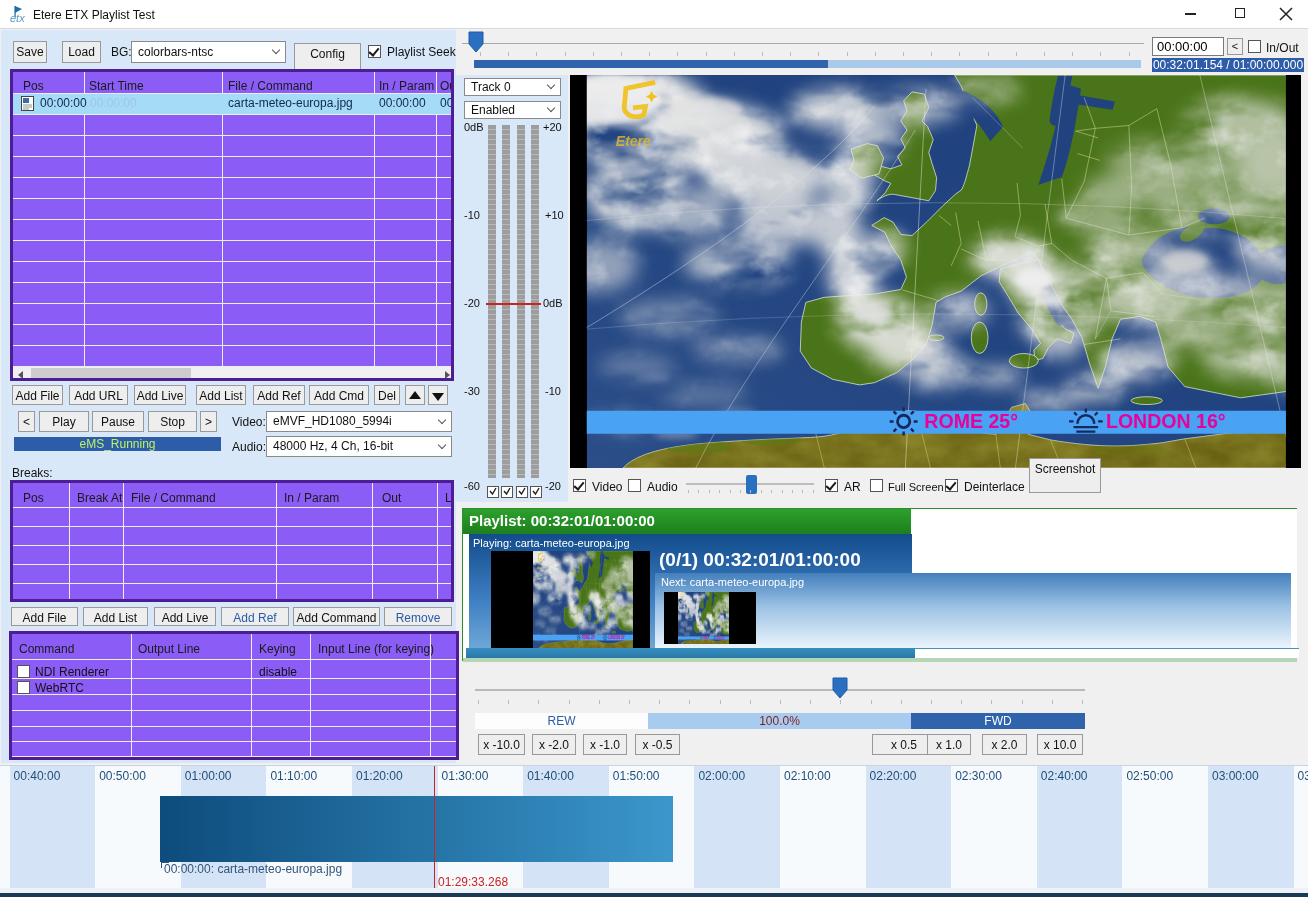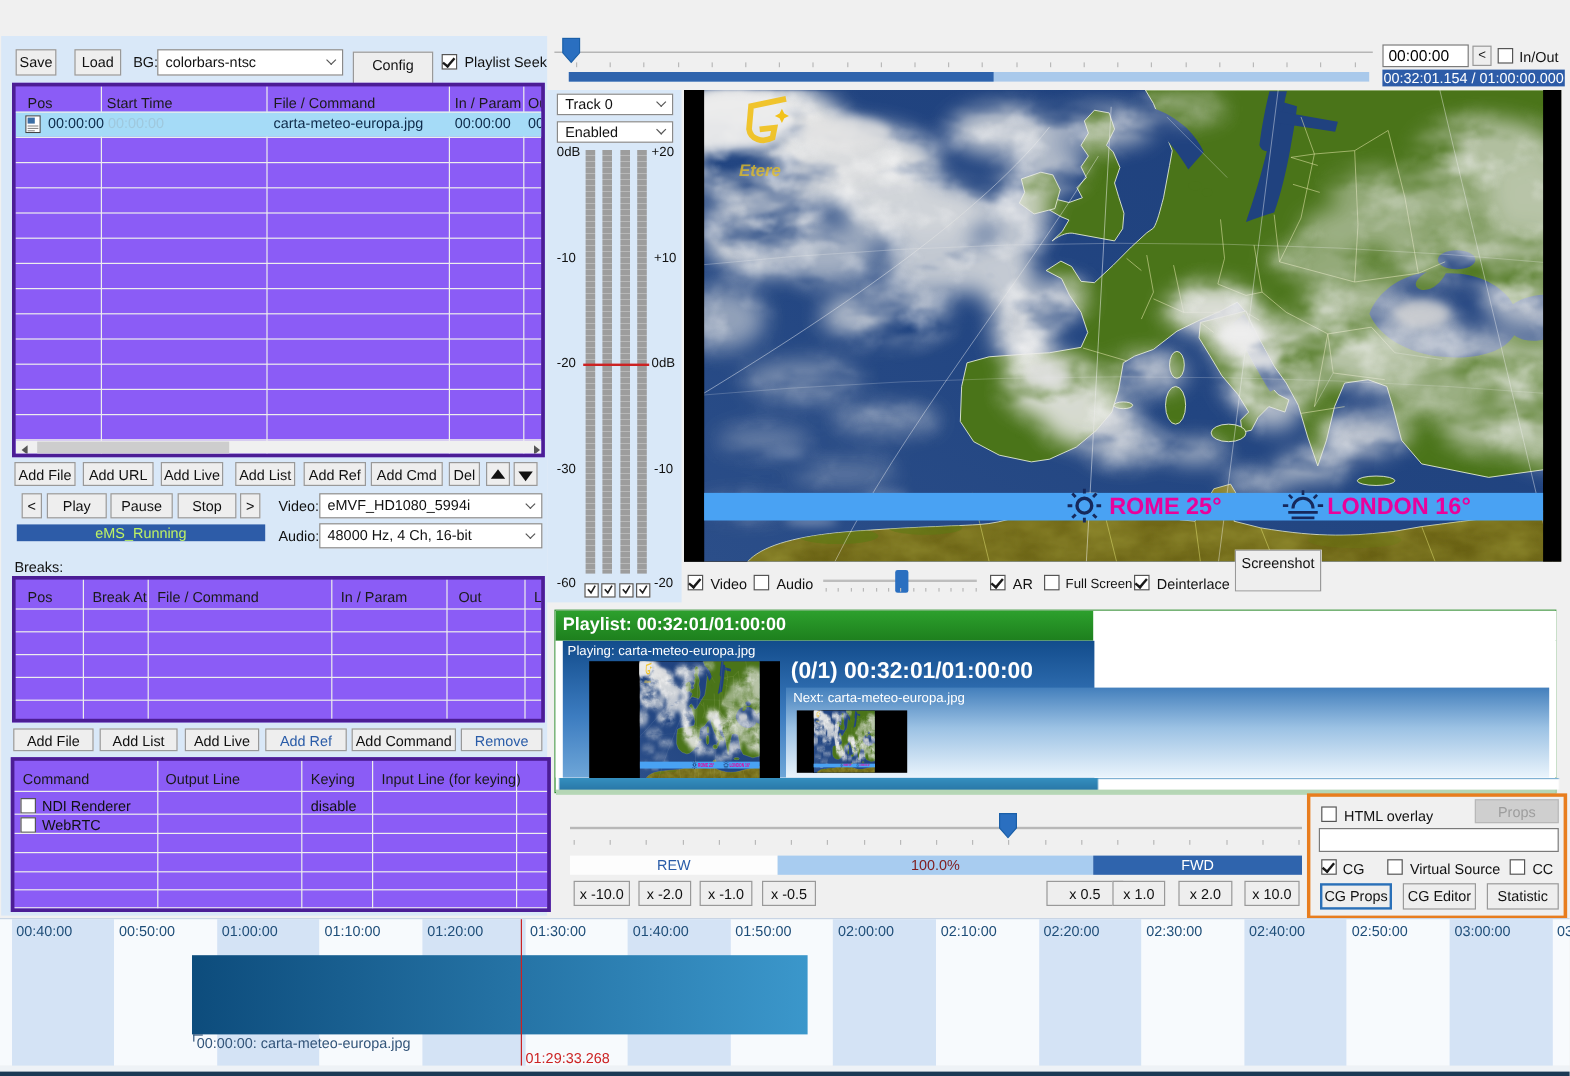--- a/index.html
+++ b/index.html
@@ -26,20 +26,33 @@
 
 #timeline { position:absolute; left:0; top:765px; width:1308px; height:123px; background:#f7fafd; border-top:1px solid #c8d4e4; }
 .stripe { position:absolute; top:0; height:123px; background:#d4e3f5; }
 .tlabel { position:absolute; top:3px; font-size:12px; color:#1f4e79; }
 
 .tick { position:absolute; width:1px; height:4px; background:#b9b9b9; }
 </style>
 </head>
 <body>
 <div id="win">
+  <div id="titlebar">
+    <svg class="abs" style="left:9px;top:4px" width="22" height="22" viewBox="0 0 22 22">
+      <polygon points="6,2 13,5 6,9" fill="#1d6fa5"></polygon>
+      <rect x="5.4" y="2" width="1.3" height="11" fill="#1d6fa5"></rect>
+      <text x="1" y="18" font-size="11" font-style="italic" fill="#5b9bbf" font-family="Liberation Sans">etx</text>
+    </svg>
+    <div class="lbl" style="left:33px;top:8px;font-size:12px;color:#101010">Etere ETX Playlist Test</div>
+    <div class="abs" style="left:1185px;top:13px;width:11px;height:1.6px;background:#222"></div>
+    <div class="abs" style="left:1235px;top:8px;width:10px;height:10px;border:1.4px solid #222"></div>
+    <svg class="abs" style="left:1279px;top:7px" width="14" height="14" viewBox="0 0 14 14">
+        <path d="M1,1 L13,13 M13,1 L1,13" stroke="#222" stroke-width="1.5"></path>
+      </svg>
+  </div>
   <div id="leftpanel">
 
     <div class="btn" style="left:12px;top:11px;width:34px;height:22px">Save</div>
     <div class="btn" style="left:61px;top:11px;width:39px;height:22px">Load</div>
     <div class="lbl" style="left:110px;top:15px">BG:</div>
     <div class="dd" style="left:130px;top:11px;width:155px;height:22px;line-height:20px">colorbars-ntsc<span class="ch"></span></div>
     <div class="btn" style="left:293px;top:13px;width:67px;height:38px">Config</div>
     <div class="cb ck" style="left:367px;top:15px"></div>
     <div class="lbl" style="left:386px;top:15px">Playlist Seek</div>
 
@@ -467,35 +480,20 @@
     <div class="abs" style="left:198px;top:67px;font-size:11px;color:#fff">Next: carta-meteo-europa.jpg</div>
     <div class="abs" style="left:201px;top:83px;width:92px;height:52px;background:#000">
       <svg class="abs" style="left:14px;top:0" width="51" height="52" viewBox="30 0 1240 700" preserveAspectRatio="none">
           <use href="#themap"></use>
         </svg>
     </div>
     <div class="abs" style="left:3px;top:139px;width:833px;height:10px;background:#fff;border-top:1px solid #4a90c0"></div>
     <div class="abs" style="left:3px;top:139px;width:449px;height:10px;background:linear-gradient(to bottom,#3590c0,#2a78a8)"></div>
     <div class="abs" style="left:0px;top:149px;width:834px;height:4px;background:#b5d6b5"></div>
   </div>
-  <div class="abs" style="left:1089px;top:661px;width:217px;height:105px;border:3px solid #e87d1e">
-    <div class="cb" style="left:9px;top:8px"></div>
-    <div class="lbl" style="left:28px;top:9px">HTML overlay</div>
-    <div class="btn" style="left:137px;top:2px;width:70px;height:20px;background:#cfcfcf;border-color:#b8b8b8;color:#9d9d9d">Props</div>
-    <div class="abs" style="left:7px;top:26px;width:200px;height:20px;background:#fff;border:1px solid #7a7a7a"></div>
-    <div class="cb ck" style="left:9px;top:52px"></div>
-    <div class="lbl" style="left:27px;top:53px">CG</div>
-    <div class="cb" style="left:64px;top:52px"></div>
-    <div class="lbl" style="left:83px;top:53px">Virtual Source</div>
-    <div class="cb" style="left:166px;top:52px"></div>
-    <div class="lbl" style="left:185px;top:53px">CC</div>
-    <div class="btn" style="left:8px;top:72px;width:60px;height:22px;border:2px solid #2a70b8;line-height:18px">CG Props</div>
-    <div class="btn" style="left:77px;top:72px;width:61px;height:22px">CG Editor</div>
-    <div class="btn" style="left:147px;top:72px;width:60px;height:22px">Statistic</div>
-  </div>
 
   <div class="abs" style="left:475px;top:689px;width:610px;height:2px;background:#b8b8b8"></div>
   <div id="spdticks">
       <div class="tick" style="left: 478px; top: 700px;"></div>
       <div class="tick" style="left: 508.2px; top: 700px;"></div>
       <div class="tick" style="left: 538.4px; top: 700px;"></div>
       <div class="tick" style="left: 568.6px; top: 700px;"></div>
       <div class="tick" style="left: 598.8px; top: 700px;"></div>
       <div class="tick" style="left: 629px; top: 700px;"></div>
       <div class="tick" style="left: 659.2px; top: 700px;"></div>

